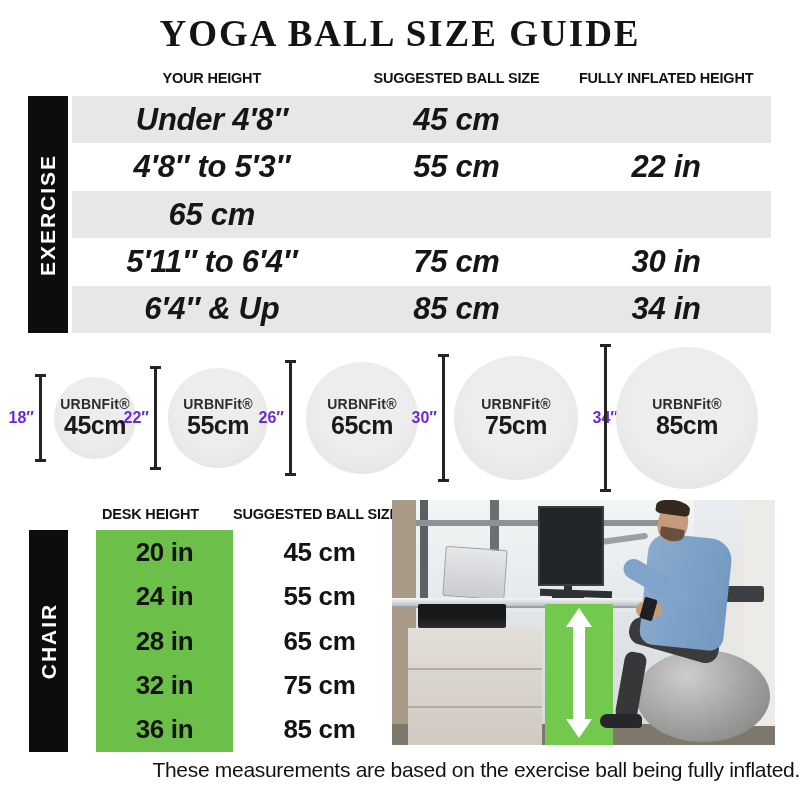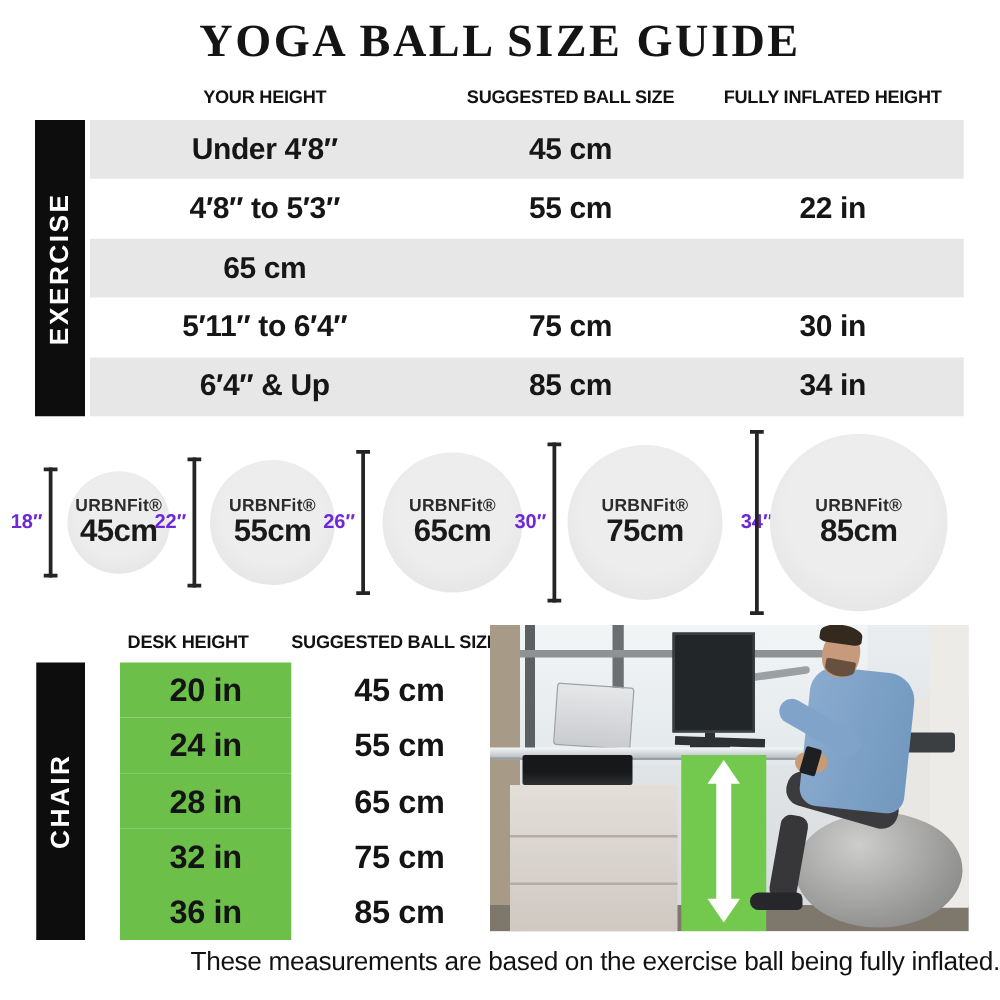--- a/index.html
+++ b/index.html
@@ -31,22 +31,22 @@
     color:#ffffff;font-weight:bold;font-size:21px;letter-spacing:2px;
     white-space:nowrap;
   }
   .ex-rows{display:flex;flex-direction:column;}
   .ex-row{
     flex:1;display:grid;grid-template-columns:40% 30% 30%;
     align-items:center;
   }
   .ex-row.gray{background:#e7e7e7;}
   .ex-cell{
-    text-align:center;font-weight:bold;font-size:24px;
-    letter-spacing:-0.3px;color:#161616;
+    text-align:center;font-weight:bold;font-size:31px;
+    letter-spacing:-0.3px;color:#161616;font-style:italic;
   }
 
   
   .measure-line{position:absolute;width:3px;background:#242424;}
   .measure-line::before,.measure-line::after{
     content:"";position:absolute;left:-4px;width:11px;height:3px;background:#242424;
   }
   .measure-line::before{top:0;}
   .measure-line::after{bottom:0;}
   .measure-label{

